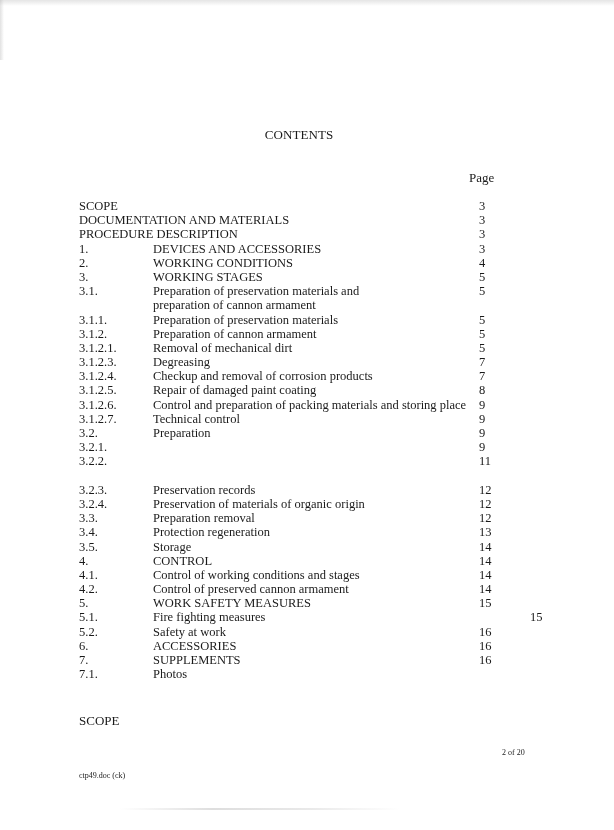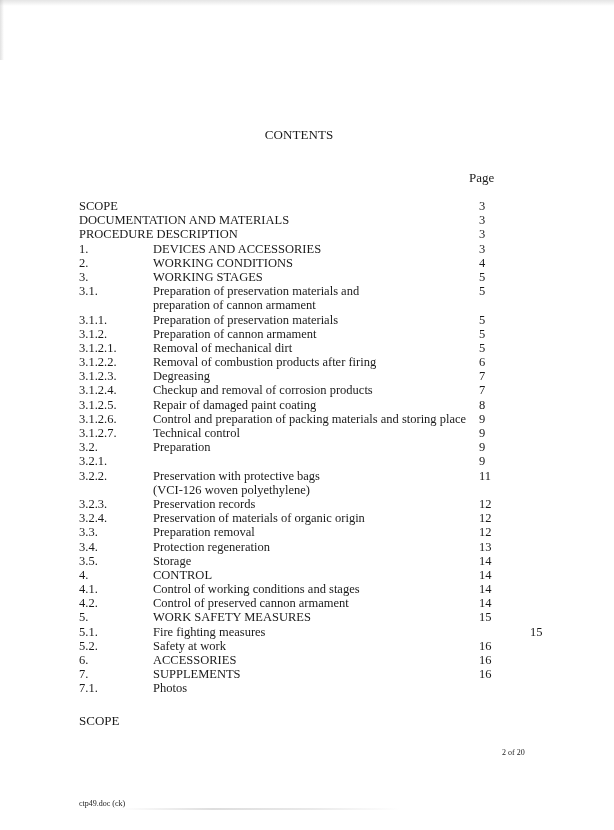--- a/index.html
+++ b/index.html
@@ -76,21 +76,21 @@
   .pg.offset { left: 451px; }
   .section-heading {
     position: absolute;
     left: 79px;
     top: 713px;
     font-size: 13px;
   }
   .footer-left {
     position: absolute;
     left: 79px;
-    top: 799px;
+    top: 771px;
     font-size: 8px;
   }
   .footer-right {
     position: absolute;
     left: 502px;
     top: 748px;
     font-size: 8px;
   }
   .scan-bottom {
     position: absolute;
@@ -153,25 +153,20 @@
       <span class="num">3.1.2.</span>
       <span class="ttl">Preparation of cannon armament</span>
       <span class="pg">5</span>
     </div>
     <div class="row">
       <span class="num">3.1.2.1.</span>
       <span class="ttl">Removal of mechanical dirt</span>
       <span class="pg">5</span>
     </div>
     <div class="row">
-      <span class="num">3.1.2.2.</span>
-      <span class="ttl">Removal of combustion products after firing</span>
-      <span class="pg">6</span>
-    </div>
-    <div class="row">
       <span class="num">3.1.2.3.</span>
       <span class="ttl">Degreasing</span>
       <span class="pg">7</span>
     </div>
     <div class="row">
       <span class="num">3.1.2.4.</span>
       <span class="ttl">Checkup and removal of corrosion products</span>
       <span class="pg">7</span>
     </div>
     <div class="row">
@@ -193,22 +188,20 @@
       <span class="num">3.2.</span>
       <span class="ttl">Preparation</span>
       <span class="pg">9</span>
     </div>
     <div class="row">
       <span class="num">3.2.1.</span>
       <span class="pg">9</span>
     </div>
     <div class="row wrap">
       <span class="num">3.2.2.</span>
-      <span class="ttl">Preservation with protective bags
-(VCI-126 woven polyethylene)</span>
       <span class="pg">11</span>
     </div>
     <div class="row">
       <span class="num">3.2.3.</span>
       <span class="ttl">Preservation records</span>
       <span class="pg">12</span>
     </div>
     <div class="row">
       <span class="num">3.2.4.</span>
       <span class="ttl">Preservation of materials of organic origin</span>

